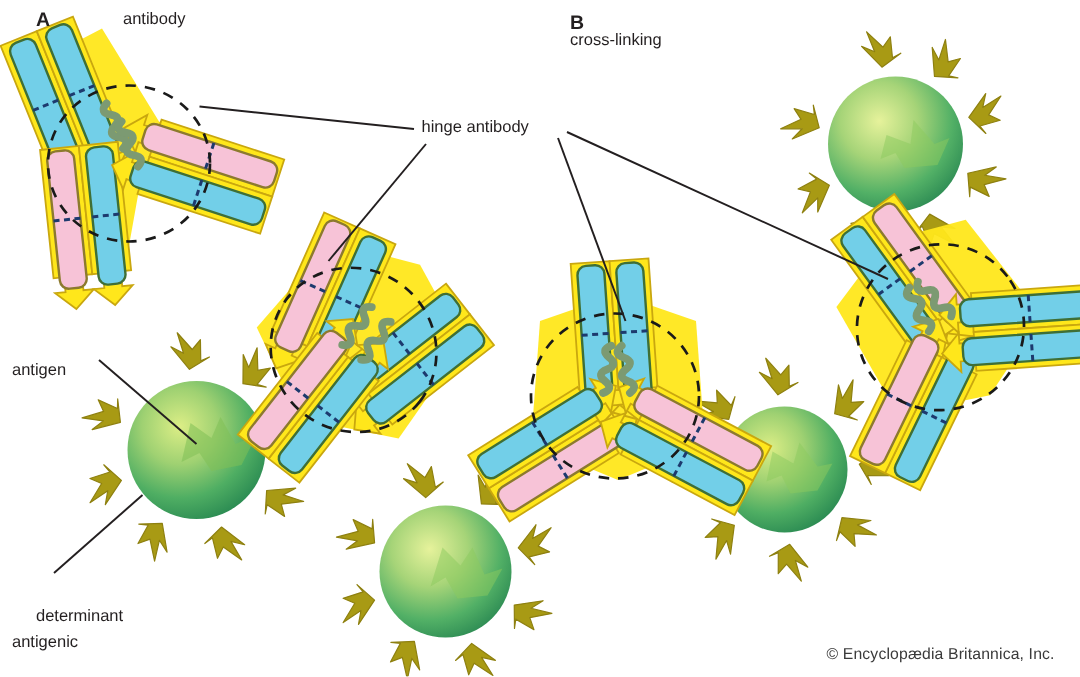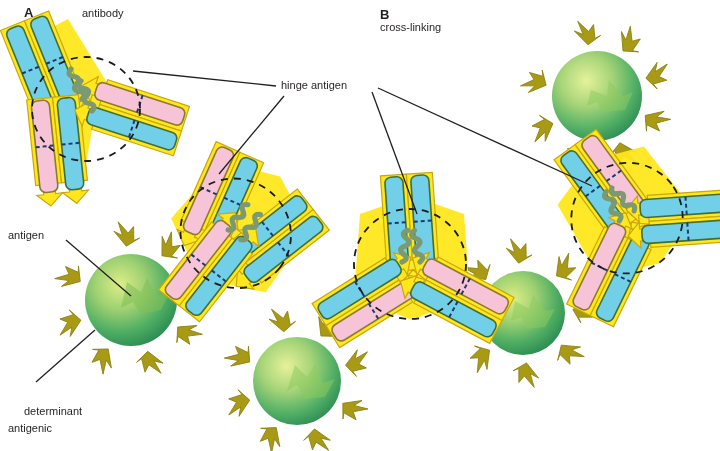--- a/index.html
+++ b/index.html
@@ -425,21 +425,22 @@
     <line x1="36" y1="382" x2="95" y2="330"></line>
   </g>
 </svg>
 
 <div class="lbl bold" style="left:24px;top:6px;">A</div>
 <div class="lbl" style="left:82px;top:6px;">antibody</div>
 
 <div class="lbl bold" style="left:380px;top:8px;">B</div>
 <div class="lbl" style="left:380px;top:20px;">cross-linking</div>
 
-<div class="lbl" style="left:281px;top:78px;">hinge antigen</div>
-
-<div class="lbl" style="left:8px;top:228px;">antigen</div>
+<div class="lbl" style="left:281px;top:78px;">hinge antibody</div>
+
+<div class="lbl" style="left:8px;top:240px;">antigen</div>
 
 <div class="lbl" style="left:8px;top:389px;margin-top:32px;">antigenic</div>
 <div class="lbl" style="left:24px;top:404px;">determinant</div>
 
+<div class="credit" style="left:551px;top:430px;">© Encyclopædia Britannica, Inc.</div>
 
 </div>
 
 </body></html>

